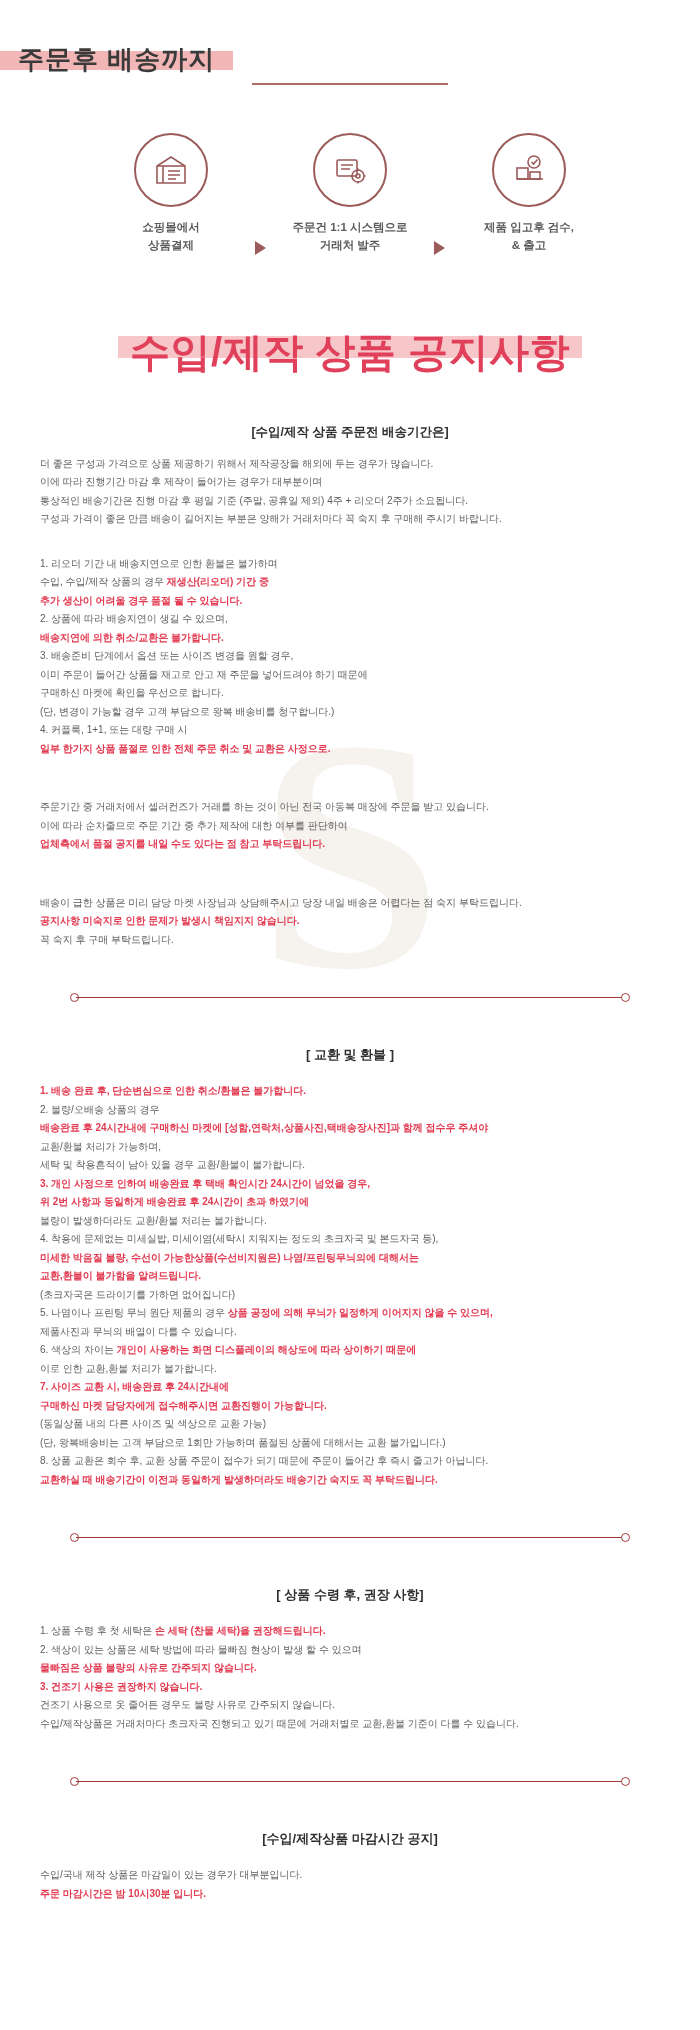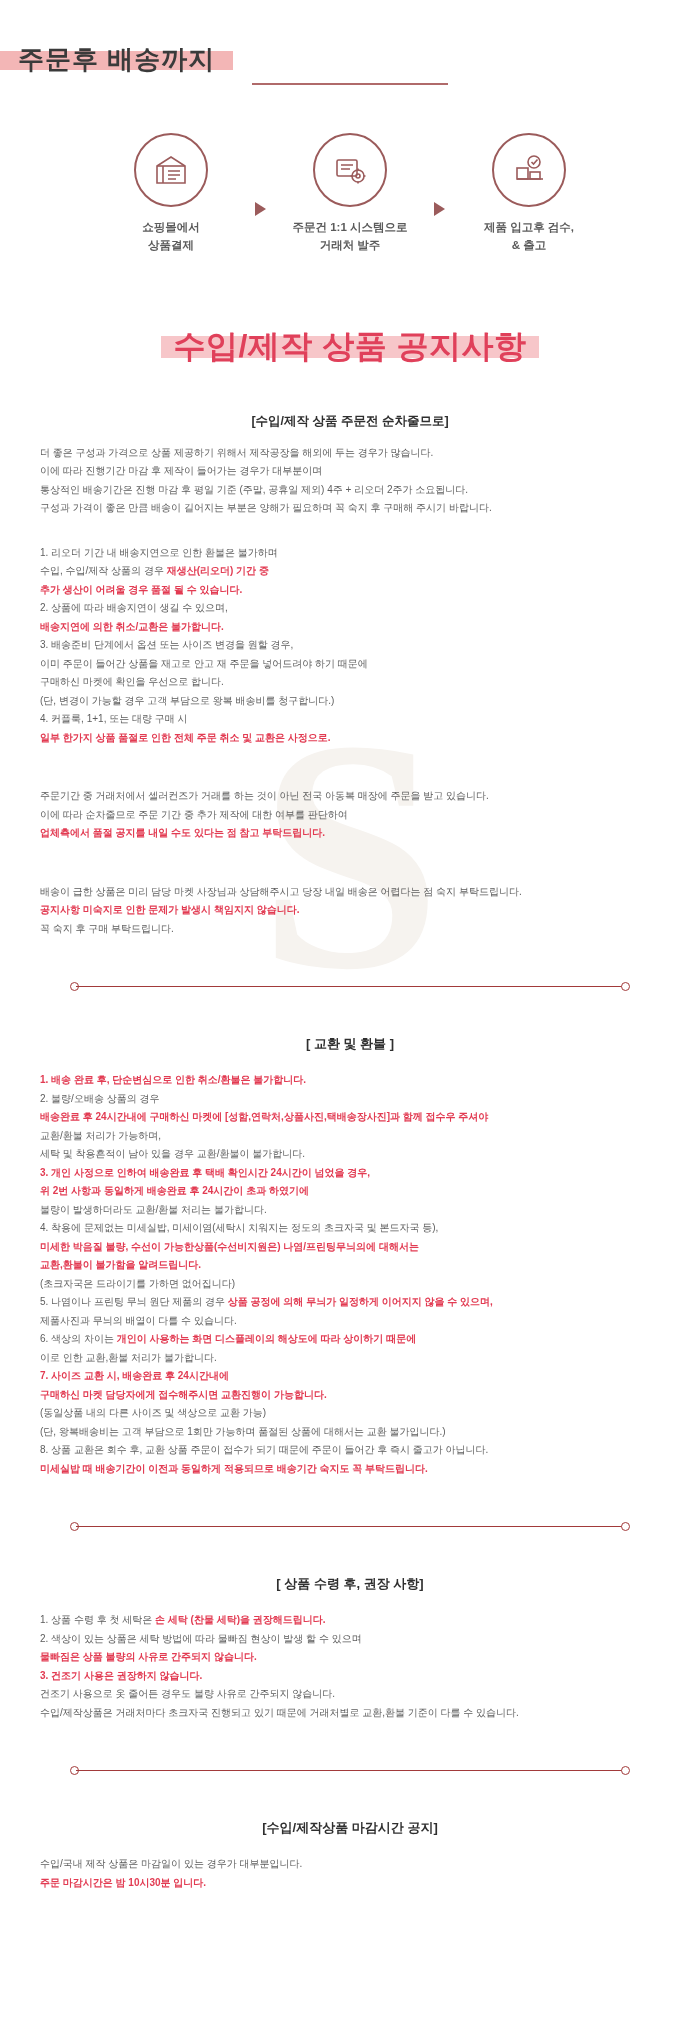--- a/index.html
+++ b/index.html
@@ -51,21 +51,21 @@
     width:196px;
     height:2px;
     background:#b06a6a;
     margin:4px auto 0 auto;
   }
 
   
   .steps {
     display:flex;
     justify-content:center;
-    align-items:center;
+    align-items:flex-end;
     gap:14px;
     margin-top:48px;
   }
   .step { width:140px; text-align:center; }
   .step-circle {
     width:74px; height:74px;
     border:2px solid #9b5b5b;
     border-radius:50%;
     margin:0 auto 12px auto;
     display:flex; align-items:center; justify-content:center;
@@ -85,21 +85,21 @@
     border-top:7px solid transparent;
     border-bottom:7px solid transparent;
   }
 
   
   .section-head { text-align:center; margin-top:66px; }
   .section-head-inner {
     display:inline-block;
     position:relative;
     padding:4px 12px;
-    font-size:32px;
+    font-size:40px;
     font-weight:bold;
     color:#e0405a;
     letter-spacing:0.5px;
   }
   .section-head-hl {
     position:absolute;
     left:0; right:0; top:15px;
     height:22px;
     background:#f7c6c9;
     z-index:-1;
@@ -227,26 +227,26 @@
     </div>
 
     <div class="section-head">
       <div class="section-head-inner">
         <span class="section-head-hl"></span>
         <span>수입/제작 상품 공지사항</span>
       </div>
     </div>
 
     <div class="block">
-      <h3 class="sub">[수입/제작 상품 주문전 순차줄므로]</h3>
+      <h3 class="sub">[수입/제작 상품 주문전 배송기간은]</h3>
       <p class="para">
         <span>더 좋은 구성과 가격으로 상품 제공하기 위해서 제작공장을 해외에 두는 경우가 많습니다.</span><br>
         <span>이에 따라 진행기간 마감 후 제작이 들어가는 경우가 대부분이며</span><br>
         <span>통상적인 배송기간은 진행 마감 후 평일 기준 (주말, 공휴일 제외) 4주 + 리오더 2주가 소요됩니다.</span><br>
-        <span>구성과 가격이 좋은 만큼 배송이 길어지는 부분은 양해가 필요하며 꼭 숙지 후 구매해 주시기 바랍니다.</span>
+        <span>구성과 가격이 좋은 만큼 배송이 길어지는 부분은 양해가 거래처마다 꼭 숙지 후 구매해 주시기 바랍니다.</span>
       </p>
     </div>
 
     <div class="block gap-m">
       <p class="para">
         <span>1. 리오더 기간 내 배송지연으로 인한 환불은 불가하며</span><br>
         <span>수입, 수입/제작 상품의 경우 </span><span class="red">재생산(리오더) 기간 중</span><br>
         <span class="red">추가 생산이 어려울 경우 품절 될 수 있습니다.</span>
       </p>
 
@@ -329,21 +329,21 @@
 
       <p class="para gap-m">
         <span class="red">7. 사이즈 교환 시, 배송완료 후 24시간내에</span><br>
         <span class="red">구매하신 마켓 담당자에게 접수해주시면 교환진행이 가능합니다.</span><br>
         <span>(동일상품 내의 다른 사이즈 및 색상으로 교환 가능)</span><br>
         <span>(단, 왕복배송비는 고객 부담으로 1회만 가능하며 품절된 상품에 대해서는 교환 불가입니다.)</span>
       </p>
 
       <p class="para gap-m">
         <span>8. 상품 교환은 회수 후, 교환 상품 주문이 접수가 되기 때문에 주문이 들어간 후 즉시 줄고가 아닙니다.</span><br>
-        <span class="red">미세실밥 때 배송기간이 이전과 동일하게 적용되므로 배송기간 숙지도 꼭 부탁드립니다.</span>
+        <span class="red">교환하실 때 배송기간이 이전과 동일하게 발생하더라도 배송기간 숙지도 꼭 부탁드립니다.</span>
       </p>
     </div>
 
     <div class="divider">
       <span class="dot l"></span>
       <span class="line"></span>
       <span class="dot r"></span>
     </div>
 
     <div class="block">

